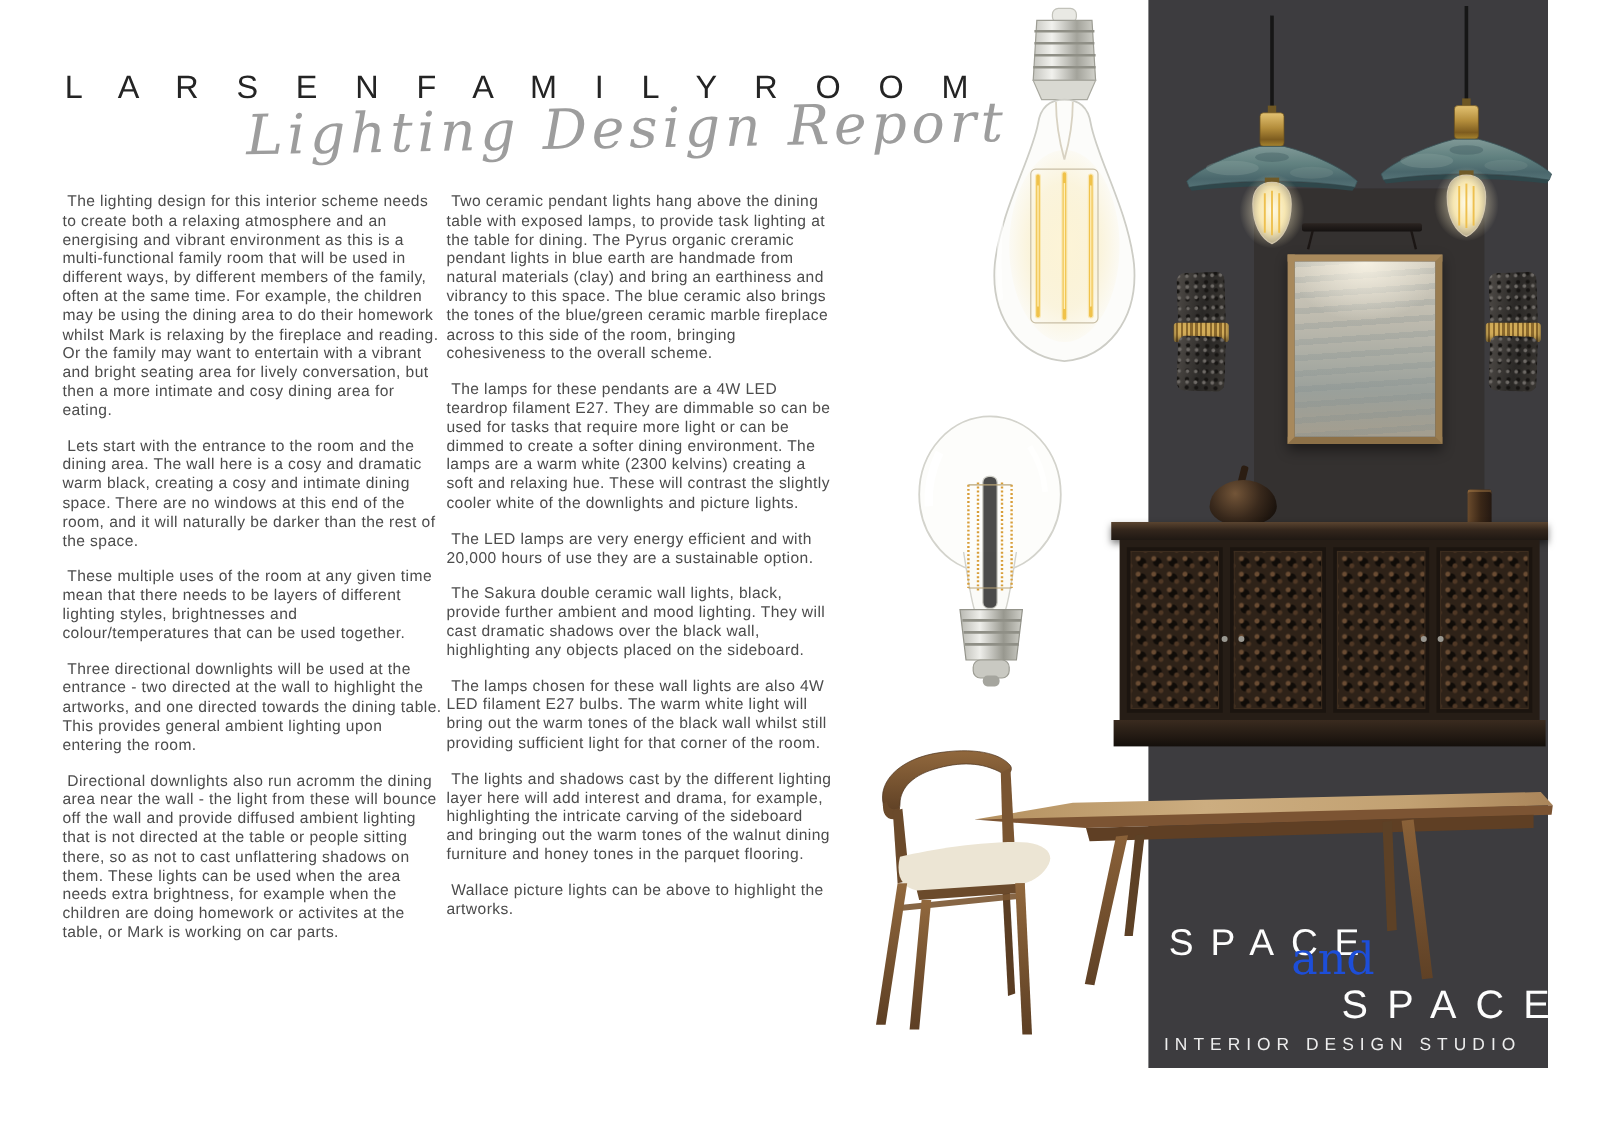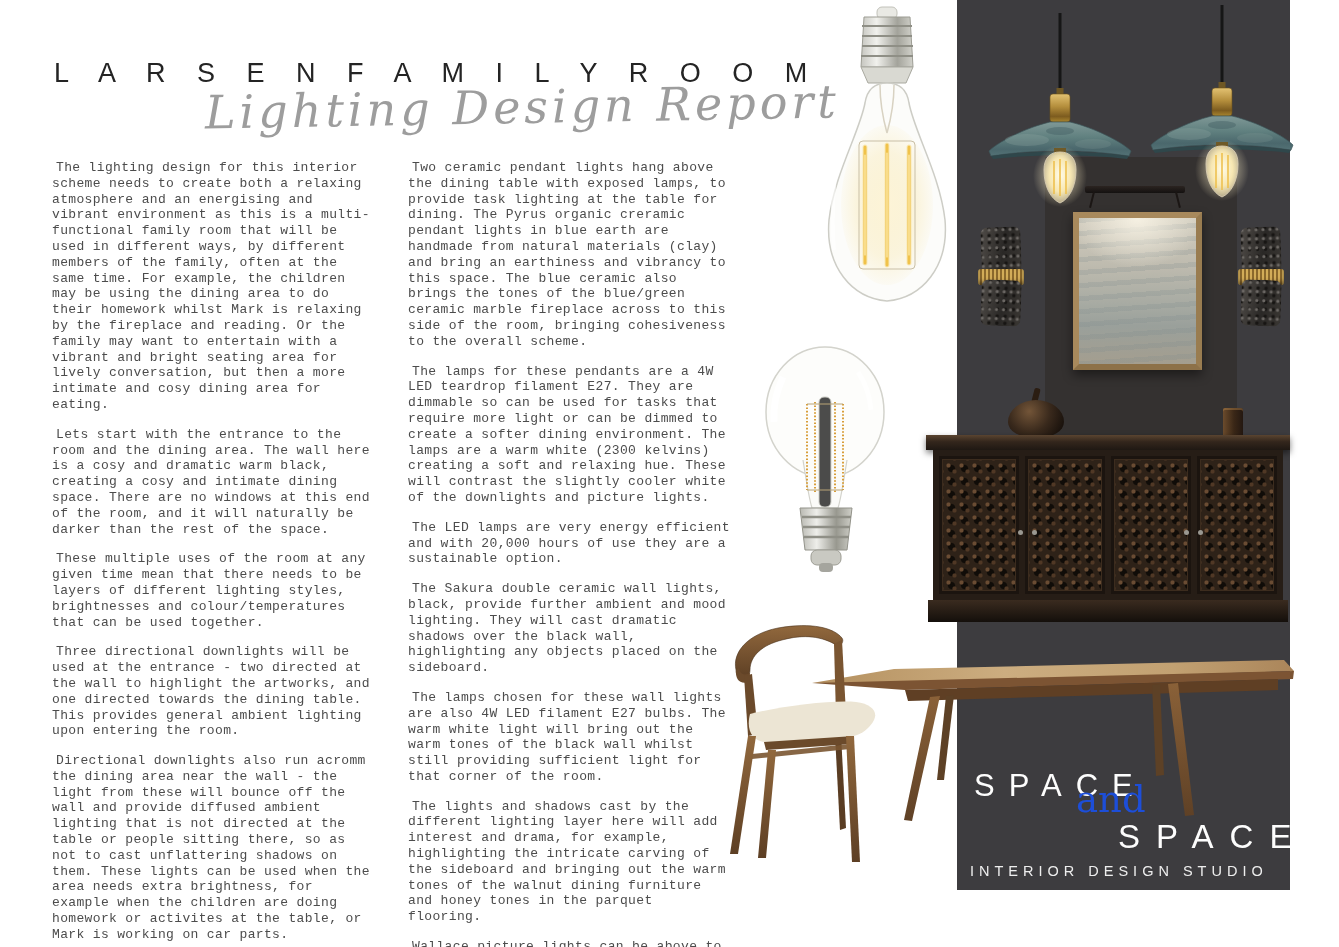--- a/index.html
+++ b/index.html
@@ -9,23 +9,23 @@
   
   .title{position:absolute;left:54px;top:58px;font-size:27px;font-weight:500;
          letter-spacing:12px;color:#242424;white-space:nowrap;}
   .subtitle{position:absolute;left:205px;top:80px;font-size:46px;color:#9d9d9d;
             font-style:italic;font-family:"DejaVu Serif",cursive,serif;
             letter-spacing:4px;white-space:nowrap;transform:rotate(-1deg);}
 
   
   .col{position:absolute;top:160px;}
   .col-left{left:52px;width:318px;}
-  .col-mid{left:408px;width:322px;}
+  .col-mid{left:372px;width:322px;}
   .col p{margin:0 0 14px 0;font-size:13px;line-height:15.8px;letter-spacing:.35px;
-         color:#4c4c4c;text-indent:4px;font-family:Liberation Mono, monospace;}
+         color:#4c4c4c;text-indent:4px;}
 
   
   .panel{position:absolute;left:957px;top:0;width:333px;height:890px;background:#3d3c3f;}
   .backdrop{position:absolute;left:1045px;top:157px;width:192px;height:283px;background:#343130;}
 
   
   .plight{position:absolute;left:1085px;top:186px;width:100px;height:7px;
           background:linear-gradient(180deg,#2b2421,#141110);border-radius:2px;}
   .plight-arm{position:absolute;top:6px;width:2px;height:16px;background:#1b1614;}
   .plight-arm.l{left:6px;transform:rotate(14deg);}

